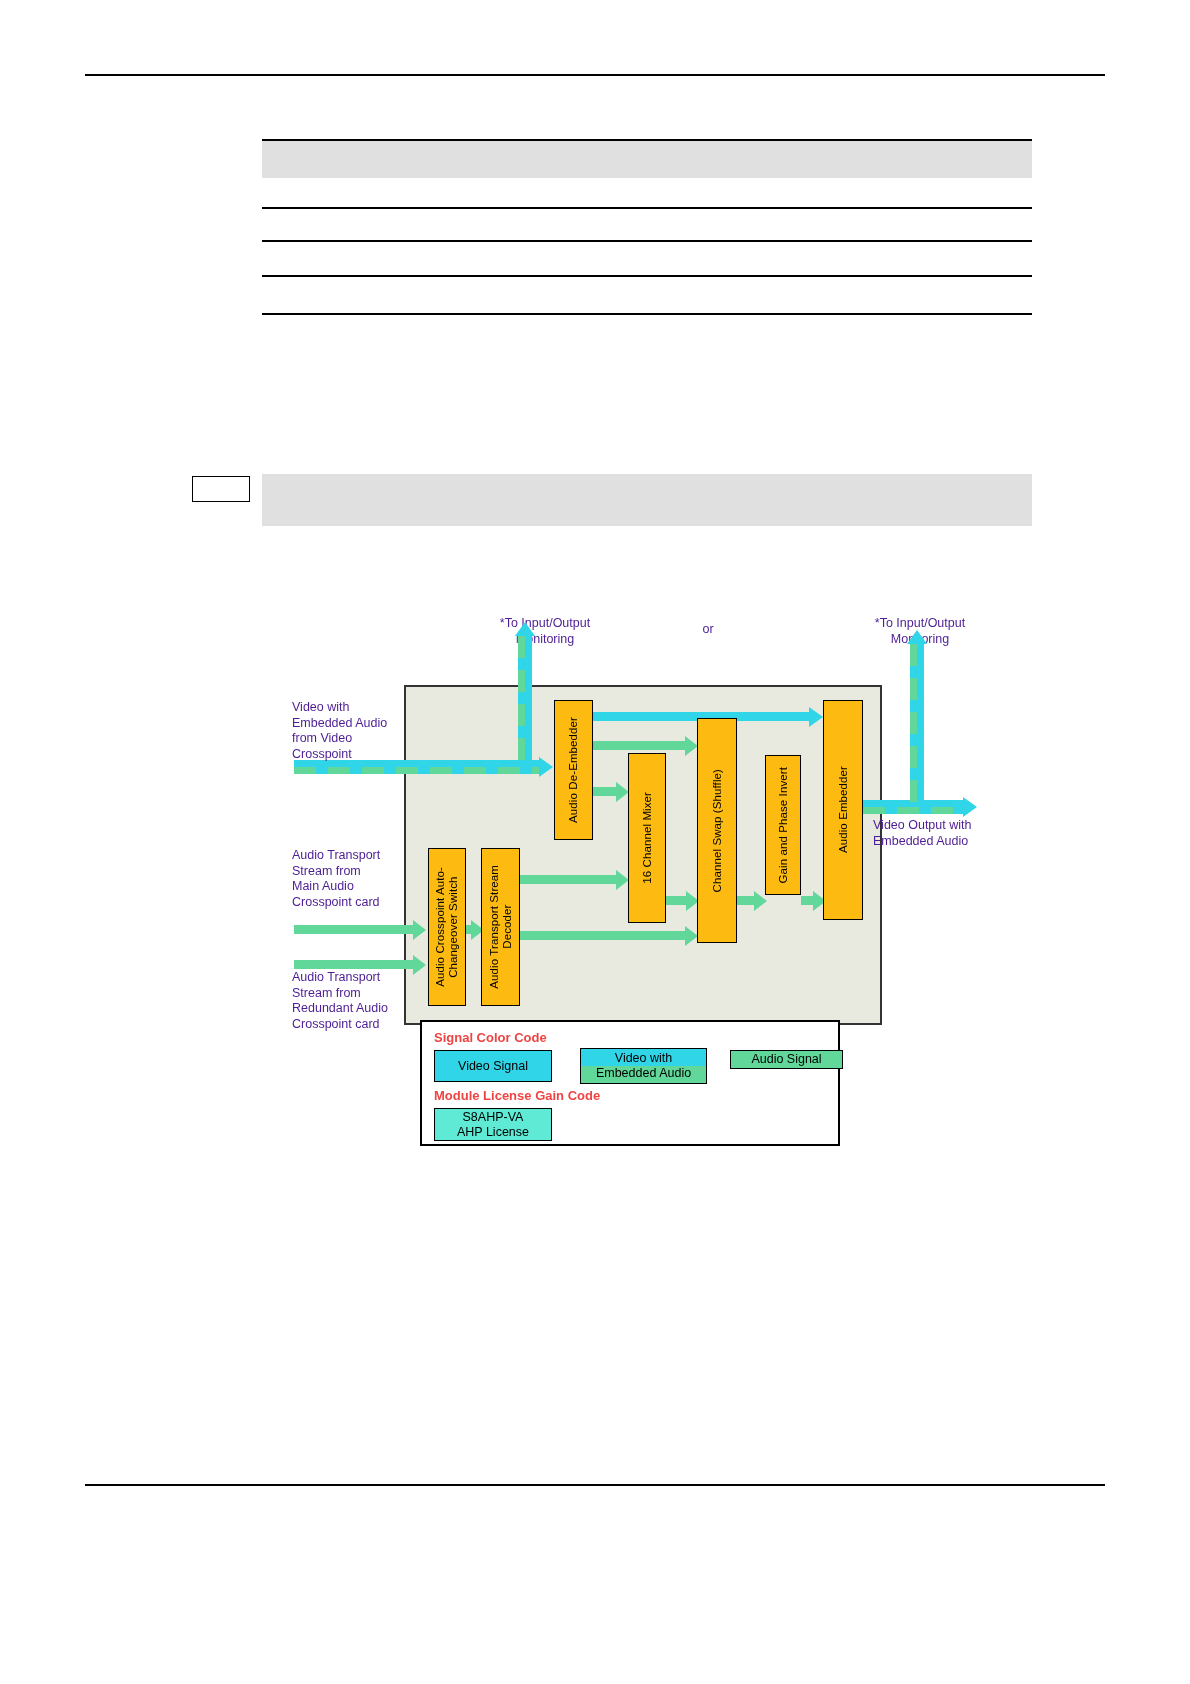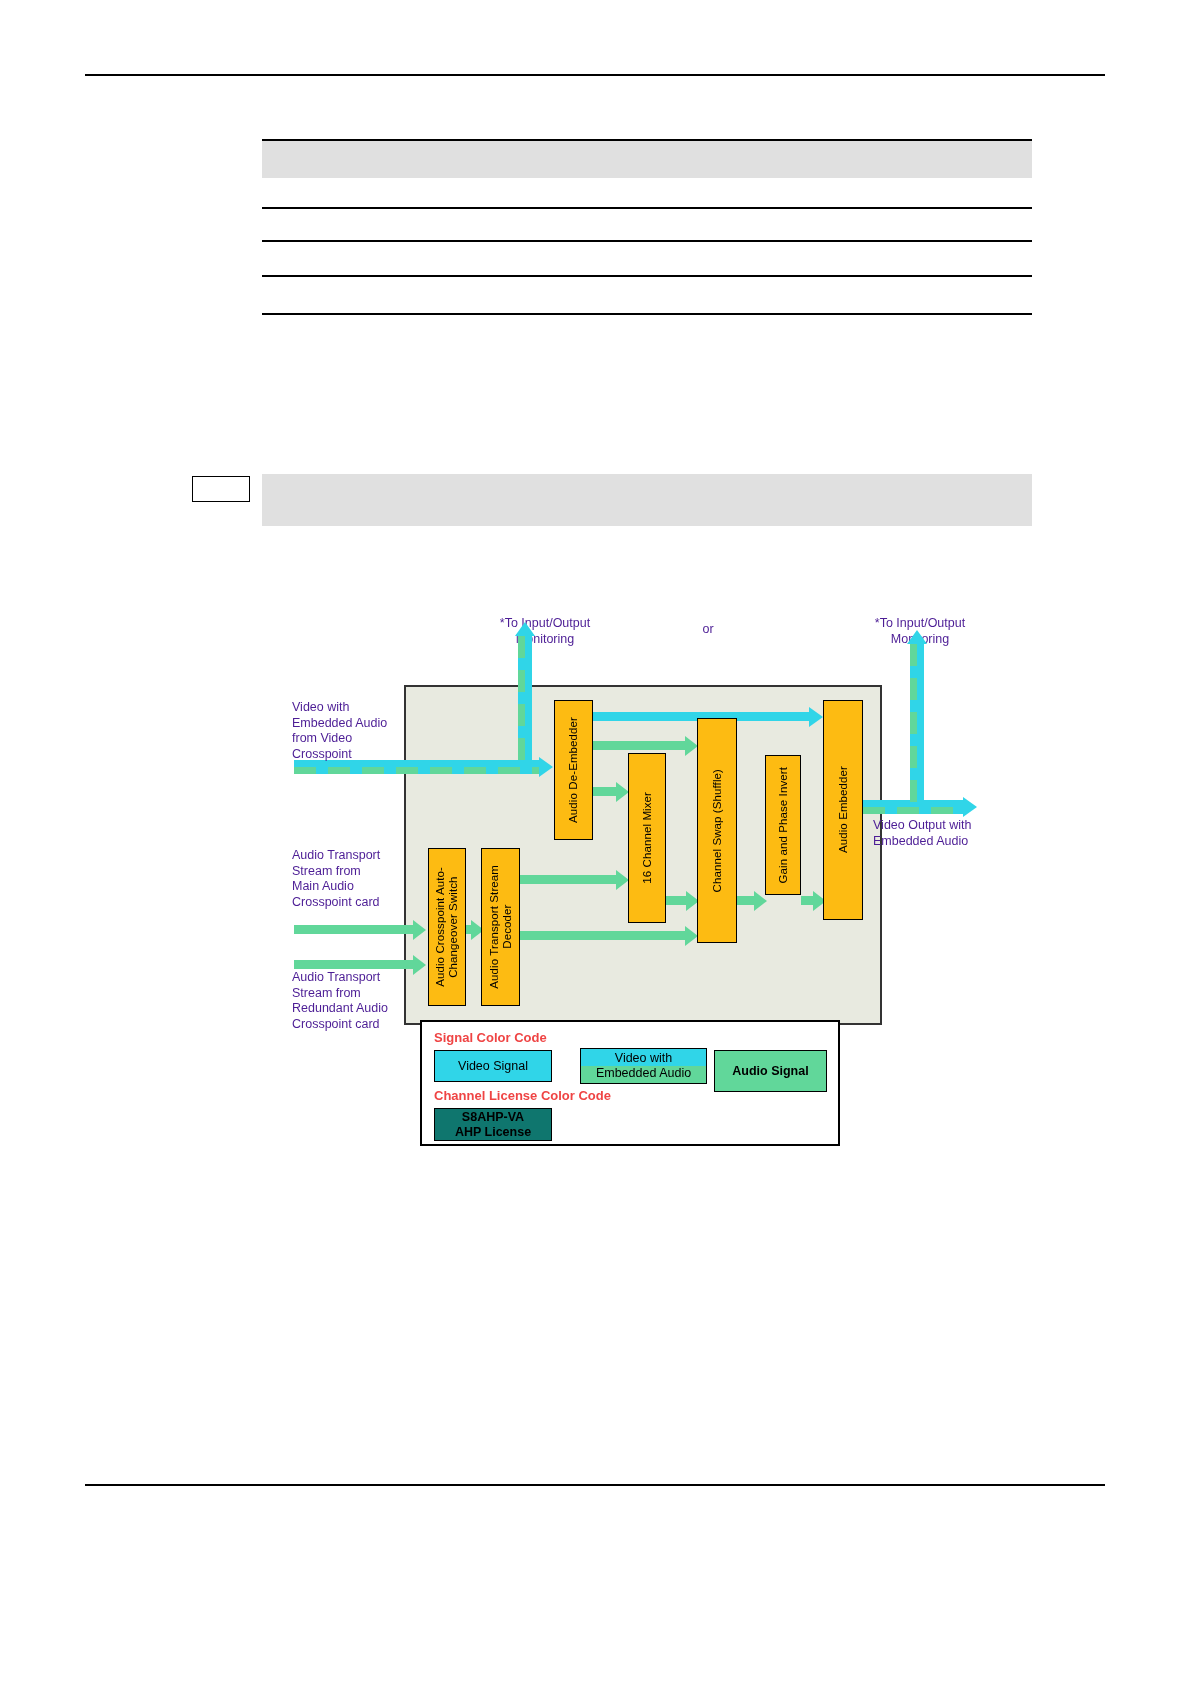--- a/index.html
+++ b/index.html
@@ -213,21 +213,21 @@
     align-items: center;
     justify-content: center;
     text-align: center;
     font-size: 12.5px;
     line-height: 15px;
     white-space: pre-line;
     color: #000;
   }
   .chip-video    { background: #30D5E8; }
   .chip-audio    { background: #61D79A; }
-  .chip-license  { background: #0f766e; font-weight: bold; }
+  .chip-license  { background: #5eead4; }
   .chip-vwea {
     background: linear-gradient(to bottom, #30D5E8 0%, #30D5E8 50%, #61D79A 50%, #61D79A 100%);
   }
 </style>
 </head>
 <body>
 
 <div class="page-rule" id="rule-top"></div>
 <div class="page-rule" id="rule-bottom"></div>
 
@@ -343,21 +343,21 @@
 Embedded Audio</div>
 
   <div class="legend">
     <div class="legend-title" style="left:12px; top:8px;">Signal Color Code</div>
 
     <div class="legend-chip chip-video" style="left:12px; top:28px; width:118px; height:32px;">Video Signal</div>
 
     <div class="legend-chip chip-vwea" style="left:158px; top:26px; width:127px; height:36px;">Video with
 Embedded Audio</div>
 
-    <div class="legend-chip chip-audio" style="left:292px; top:28px; width:113px; height:42px;font-weight:bold;">Audio Signal</div>
-
-    <div class="legend-title" style="left:12px; top:66px;">Channel License Color Code</div>
+    <div class="legend-chip chip-audio" style="left:308px; top:28px; width:113px; height:19px;">Audio Signal</div>
+
+    <div class="legend-title" style="left:12px; top:66px;">Module License Gain Code</div>
 
     <div class="legend-chip chip-license" style="left:12px; top:86px; width:118px; height:33px;">S8AHP-VA
 AHP License</div>
   </div>
 
 </div>
 
 </body></html>

